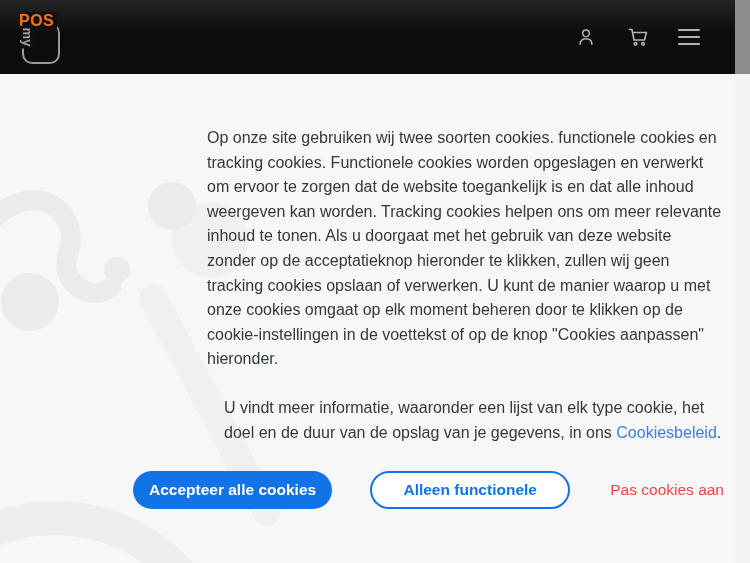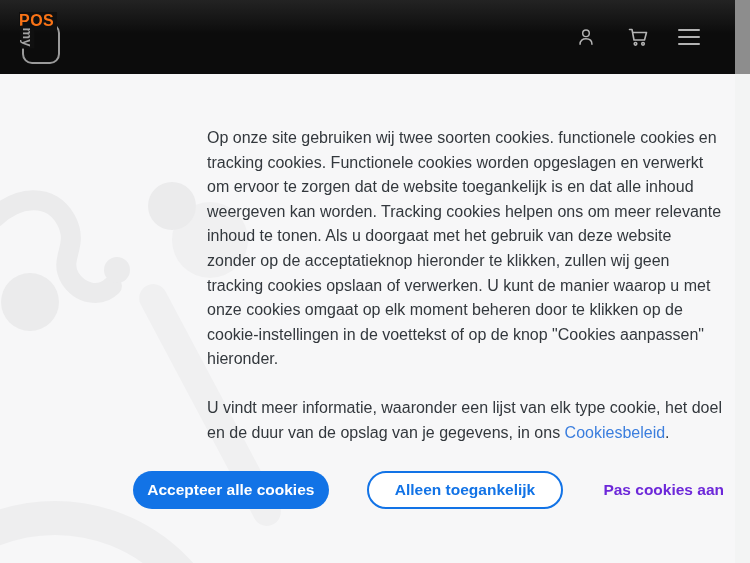--- a/index.html
+++ b/index.html
@@ -42,36 +42,36 @@
   .deco { position:absolute; left:0; top:0; z-index:0; }
 
   .dialog-title {
     position:absolute; left:24px; top:56px; width:160px; z-index:1;
     font-size:25px; line-height:36px; font-weight:700; color:#363b40;
   }
   .dialog-body {
     position:absolute; left:207px; top:52px; width:517px; z-index:1;
     font-size:16px; line-height:24.6px; color:#33383d;
   }
-  .dialog-body p + p { margin-top:24px; }
+  .dialog-body p + p { margin-top:24px;margin-left:17px; }
   .inline-link { color:#3b7ede; text-decoration:none; cursor:pointer; }
 
   .button-row {
     position:absolute; left:133px; top:397px; width:591px; height:38px; z-index:1;
     display:flex; align-items:center;
   }
   .btn {
     height:38px; border-radius:19px; font-family:"Liberation Sans", sans-serif;
     font-size:15.5px; font-weight:700; cursor:pointer;
     display:inline-flex; align-items:center; justify-content:center;text-align:right;
   }
   .btn-primary { width:200px; background:#1273e6; color:#ffffff; border:none; }
   .btn-secondary { width:201px; margin-left:38px; background:#ffffff; color:#1273e6; border:2px solid #1273e6; }
   .text-link {
-    margin-left:40px; font-size:15.5px; color:#6d28d9; text-decoration:none; cursor:pointer; white-space:nowrap;font-weight:bold;
+    margin-left:40px; font-size:15.5px; color:#ef4444; text-decoration:none; cursor:pointer; white-space:nowrap;
   }
 </style>
 </head>
 <body>
 
 <div class="header">
   <div class="logo">
     <div class="logo-rect"></div>
     <div class="logo-pos">POS</div>
     <div class="logo-my">my</div>
@@ -116,16 +116,16 @@
   </svg>
 
 
   <div class="dialog-body">
     <p>Op onze site gebruiken wij twee soorten cookies. functionele cookies en tracking cookies. Functionele cookies worden opgeslagen en verwerkt om ervoor te zorgen dat de website toegankelijk is en dat alle inhoud weergeven kan worden. Tracking cookies helpen ons om meer relevante inhoud te tonen. Als u doorgaat met het gebruik van deze website zonder op de acceptatieknop hieronder te klikken, zullen wij geen tracking cookies opslaan of verwerken. U kunt de manier waarop u met onze cookies omgaat op elk moment beheren door te klikken op de cookie-instellingen in de voettekst of op de knop "Cookies aanpassen" hieronder.</p>
     <p><span>U vindt meer informatie, waaronder een lijst van elk type cookie, het doel en de duur van de opslag van je gegevens, in ons </span><a class="inline-link" href="#">Cookiesbeleid</a><span>.</span></p>
   </div>
 
   <div class="button-row">
     <button class="btn btn-primary">Accepteer alle cookies</button>
-    <button class="btn btn-secondary">Alleen toegankelijk</button>
+    <button class="btn btn-secondary">Alleen functionele</button>
     <a class="text-link" href="#">Pas cookies aan</a>
   </div>
 </div>
 
 </body></html>

